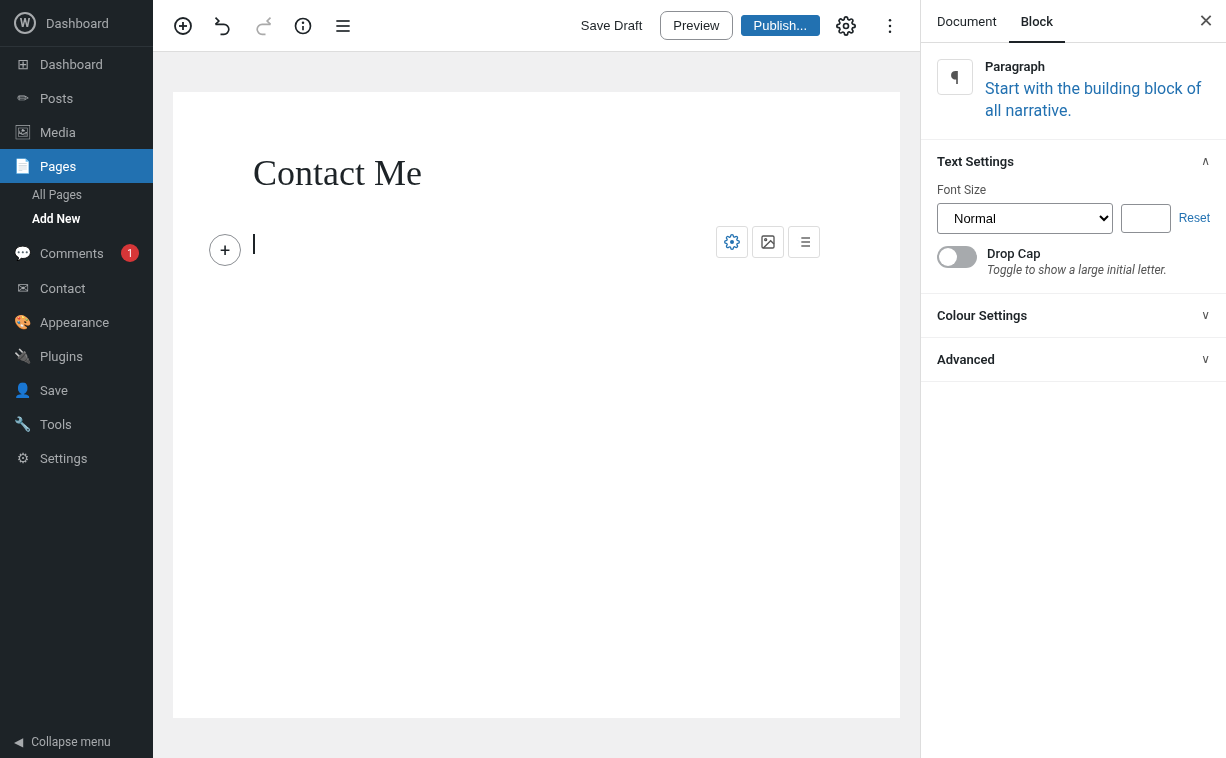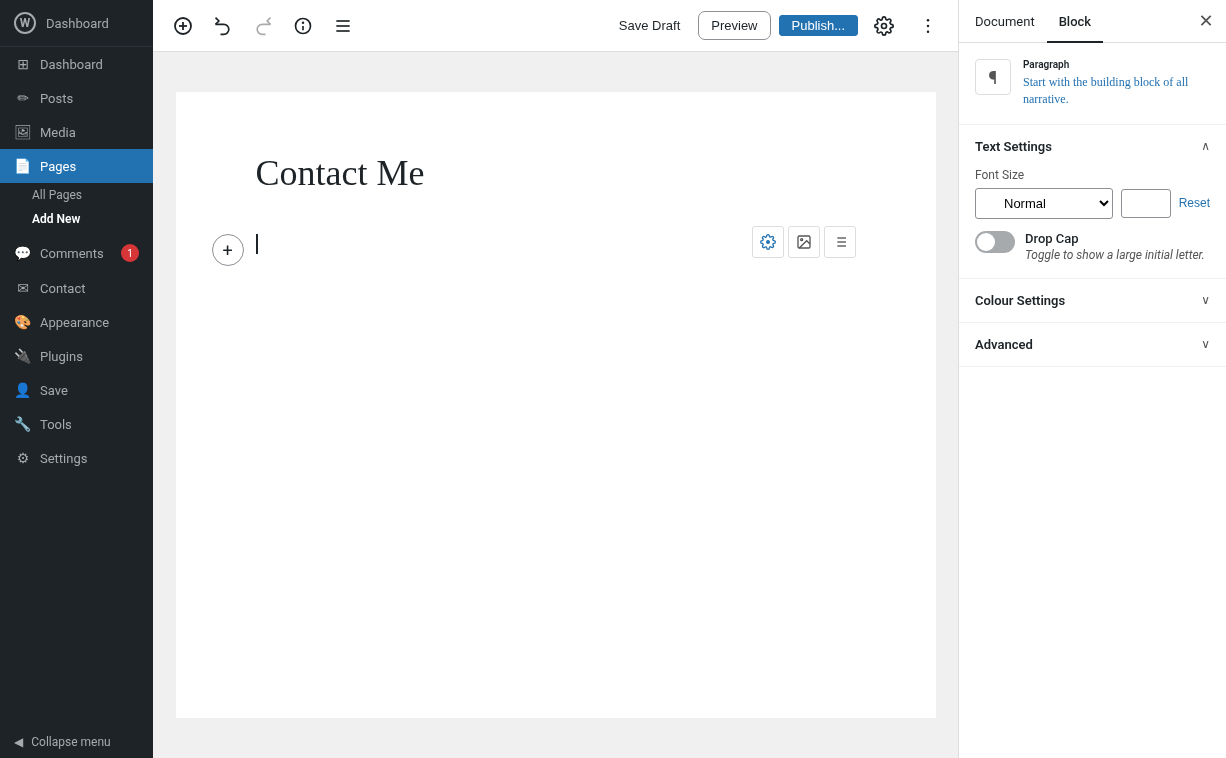--- a/index.html
+++ b/index.html
@@ -151,21 +151,21 @@
     .cursor-line {
       width: 2px; height: 20px;
       background: #1d2327;
       display: inline-block;
       animation: blink 1s step-end infinite;
     }
     @keyframes blink { 50% { opacity: 0; } }
 
     
     #right-panel {
-      width: 268px;
+      width: 306px;
       background: #fff;
       border-left: 1px solid #ddd;
       display: flex;
       flex-direction: column;
       overflow-y: auto;
       flex-shrink: 0;
     }
     .panel-tabs {
       display: flex;
       border-bottom: 1px solid #ddd;
@@ -200,24 +200,24 @@
       gap: 12px;
       border-bottom: 1px solid #f0f0f1;
     }
     .block-icon {
       width: 36px; height: 36px;
       border: 1px solid #ddd; border-radius: 4px;
       display: flex; align-items: center; justify-content: center;
       font-size: 18px; color: #555; flex-shrink: 0;
     }
     .block-info-text .block-name {
-      font-size: 10px; font-weight: 600; color: #1d2327; margin-bottom: 4px;
+      font-size: 13px; font-weight: 600; color: #1d2327; margin-bottom: 4px;
     }
     .block-info-text .block-desc {
-      font-size: 12px; color: #555; line-height: 1.4; font-family: Liberation Serif, serif;
+      font-size: 16px; color: #555; line-height: 1.4;
     }
     .block-info-text .block-desc span {
       color: #2271b1;
     }
 
     .panel-section {
       border-bottom: 1px solid #f0f0f1;
     }
     .panel-section-header {
       display: flex; align-items: center; justify-content: space-between;
@@ -231,21 +231,21 @@
       font-size: 12px; color: #555;
     }
     .panel-section-body {
       padding: 0 16px 16px;
     }
 
     .font-size-row {
       display: flex; align-items: center; gap: 8px;
     }
     .font-size-select {
-      flex: 1; padding: 6px 24px; border: 1px solid #8c8f94;
+      flex: 1; padding: 6px 12px; border: 1px solid #8c8f94;
       border-radius: 3px; font-size: 13px; cursor: pointer;
       background: #fff; appearance: auto;
     }
     .font-size-input {
       width: 50px; padding: 6px 6px; border: 1px solid #8c8f94;
       border-radius: 3px; font-size: 13px; text-align: center;
     }
     .reset-btn {
       background: transparent; border: none; color: #2271b1;
       font-size: 12px; cursor: pointer; padding: 0; white-space: nowrap;

